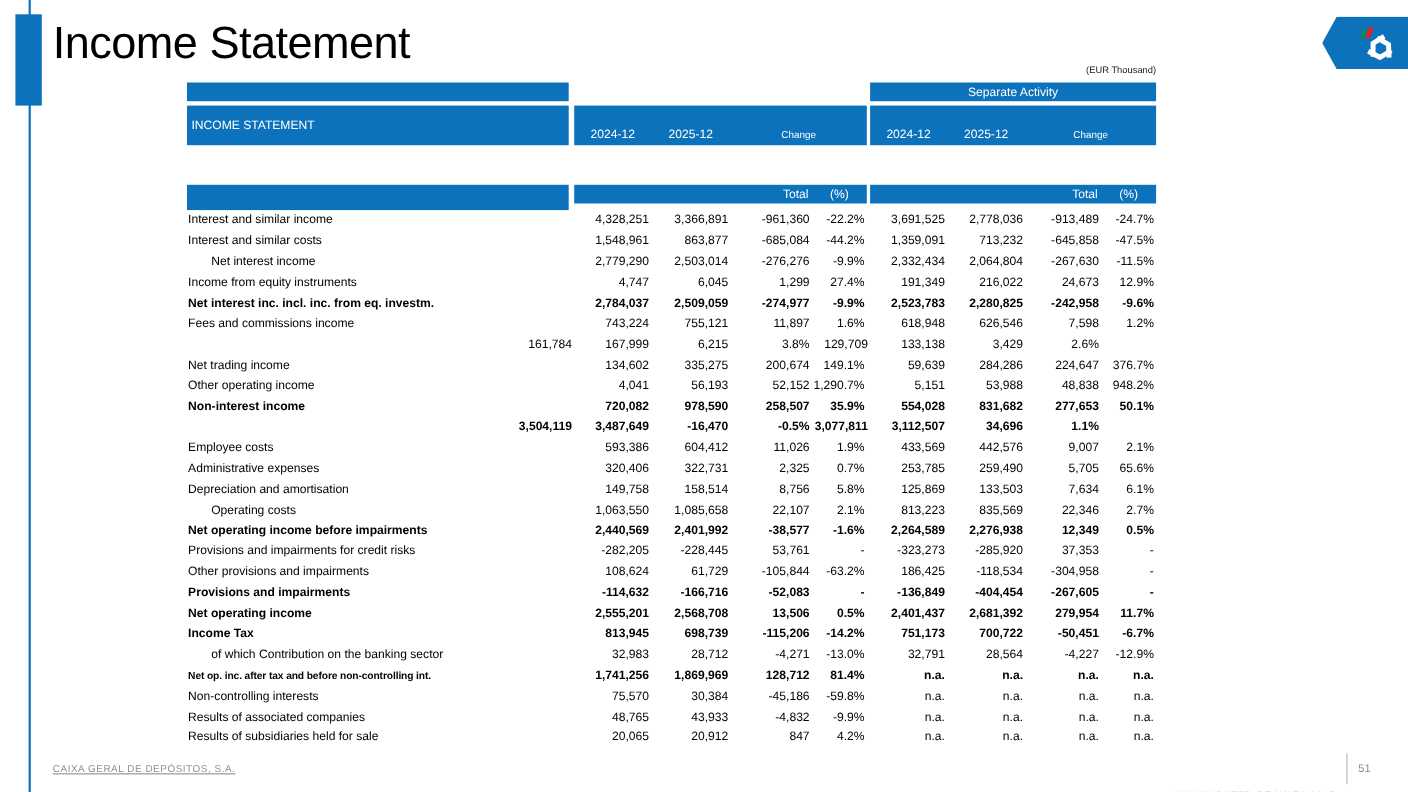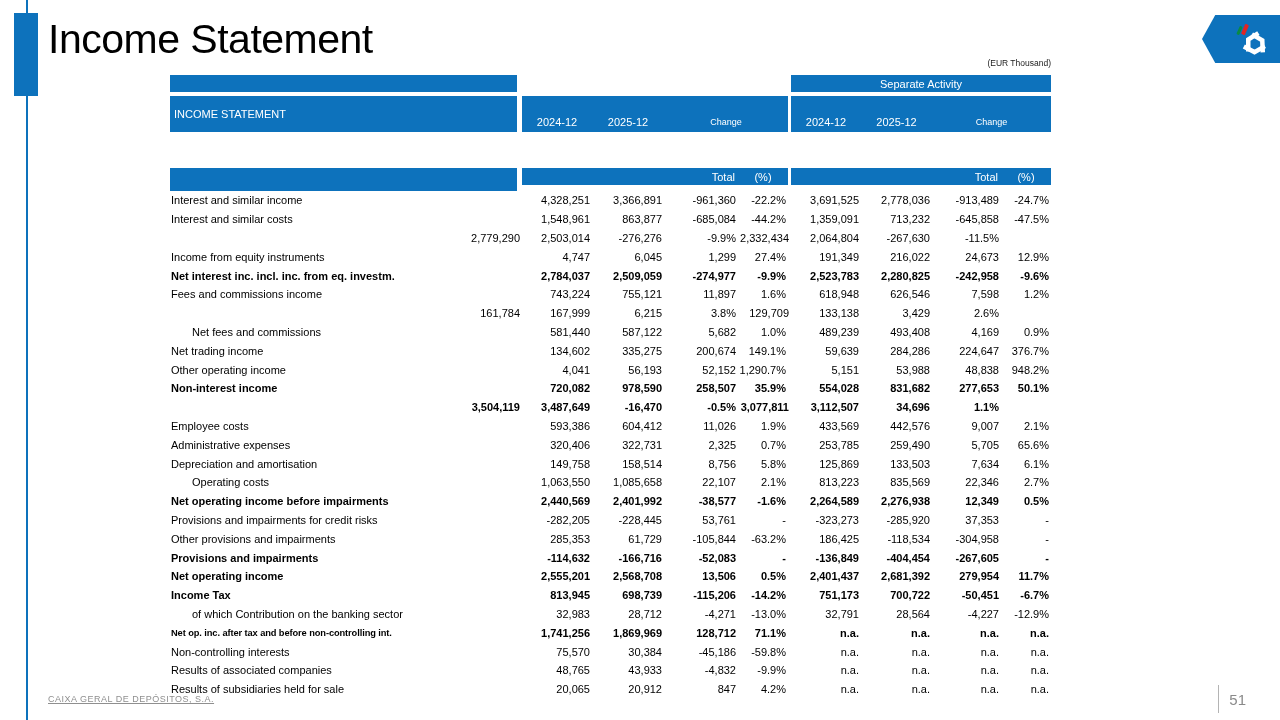--- a/index.html
+++ b/index.html
@@ -51,21 +51,21 @@
   .style-bold .cell{font-weight:bold;}
   .style-boldsmall .cell{font-weight:bold;}
   .style-boldsmall .label{font-size:9.3px;letter-spacing:-0.1px;}
   .style-total .cell{font-weight:bold;}
   .style-total .cell:not(.gapc){border-top:1px solid #000;border-bottom:3px solid #000;}
   
   .footer-company{position:absolute;left:48px;top:694px;font-size:9px;letter-spacing:0.5px;color:#8f8f8f;text-decoration:underline;}
   .footer-right{position:absolute;right:34px;top:684px;height:30px;display:flex;align-items:center;}
   .footer-report{font-size:9.5px;letter-spacing:0.4px;color:#9c9c9c;margin-top:48px;}
   .footer-divider{width:1px;height:28px;background:#b4b4b4;margin:0 10px;}
-  .footer-page{font-size:15px;color:#8a8a8a;}
+  .footer-page{font-size:10px;color:#8a8a8a;}
 </style>
 </head>
 <body>
 
 <div class="accent-line"></div>
 <div class="accent-block"></div>
 
 <h1 class="page-title" style="margin:0;font-weight:400;">Income Statement</h1>
 
 <div class="eur-note">(EUR Thousand)</div>
@@ -150,20 +150,21 @@
         <div class="cell num">-685,084</div>
         <div class="cell num">-44.2%</div>
         <div class="cell gapc"></div>
         <div class="cell num">1,359,091</div>
         <div class="cell num">713,232</div>
         <div class="cell num">-645,858</div>
         <div class="cell num">-47.5%</div>
       </div>
 
       <div class="grid trow style-indent">
+        <div class="cell label">Net interest income</div>
         <div class="cell gapc"></div>
         <div class="cell num">2,779,290</div>
         <div class="cell num">2,503,014</div>
         <div class="cell num">-276,276</div>
         <div class="cell num">-9.9%</div>
         <div class="cell gapc"></div>
         <div class="cell num">2,332,434</div>
         <div class="cell num">2,064,804</div>
         <div class="cell num">-267,630</div>
         <div class="cell num">-11.5%</div>
@@ -217,33 +218,20 @@
         <div class="cell num">167,999</div>
         <div class="cell num">6,215</div>
         <div class="cell num">3.8%</div>
         <div class="cell gapc"></div>
         <div class="cell num">129,709</div>
         <div class="cell num">133,138</div>
         <div class="cell num">3,429</div>
         <div class="cell num">2.6%</div>
       </div>
 
-      <div class="grid trow style-indent">
-        <div class="cell label">Net fees and commissions</div>
-        <div class="cell gapc"></div>
-        <div class="cell num">581,440</div>
-        <div class="cell num">587,122</div>
-        <div class="cell num">5,682</div>
-        <div class="cell num">1.0%</div>
-        <div class="cell gapc"></div>
-        <div class="cell num">489,239</div>
-        <div class="cell num">493,408</div>
-        <div class="cell num">4,169</div>
-        <div class="cell num">0.9%</div>
-      </div>
 
       <div class="grid trow style-normal">
         <div class="cell label">Net trading income</div>
         <div class="cell gapc"></div>
         <div class="cell num">134,602</div>
         <div class="cell num">335,275</div>
         <div class="cell num">200,674</div>
         <div class="cell num">149.1%</div>
         <div class="cell gapc"></div>
         <div class="cell num">59,639</div>
@@ -373,21 +361,21 @@
         <div class="cell gapc"></div>
         <div class="cell num">-323,273</div>
         <div class="cell num">-285,920</div>
         <div class="cell num">37,353</div>
         <div class="cell num">-</div>
       </div>
 
       <div class="grid trow style-normal">
         <div class="cell label">Other provisions and impairments</div>
         <div class="cell gapc"></div>
-        <div class="cell num">285,353</div>
+        <div class="cell num">108,624</div>
         <div class="cell num">61,729</div>
         <div class="cell num">-105,844</div>
         <div class="cell num">-63.2%</div>
         <div class="cell gapc"></div>
         <div class="cell num">186,425</div>
         <div class="cell num">-118,534</div>
         <div class="cell num">-304,958</div>
         <div class="cell num">-</div>
       </div>
 
@@ -446,21 +434,21 @@
         <div class="cell num">-4,227</div>
         <div class="cell num">-12.9%</div>
       </div>
 
       <div class="grid trow style-boldsmall">
         <div class="cell label">Net op. inc. after tax and before non-controlling int.</div>
         <div class="cell gapc"></div>
         <div class="cell num">1,741,256</div>
         <div class="cell num">1,869,969</div>
         <div class="cell num">128,712</div>
-        <div class="cell num">71.1%</div>
+        <div class="cell num">81.4%</div>
         <div class="cell gapc"></div>
         <div class="cell num">n.a.</div>
         <div class="cell num">n.a.</div>
         <div class="cell num">n.a.</div>
         <div class="cell num">n.a.</div>
       </div>
 
       <div class="grid trow style-normal">
         <div class="cell label">Non-controlling interests</div>
         <div class="cell gapc"></div>

